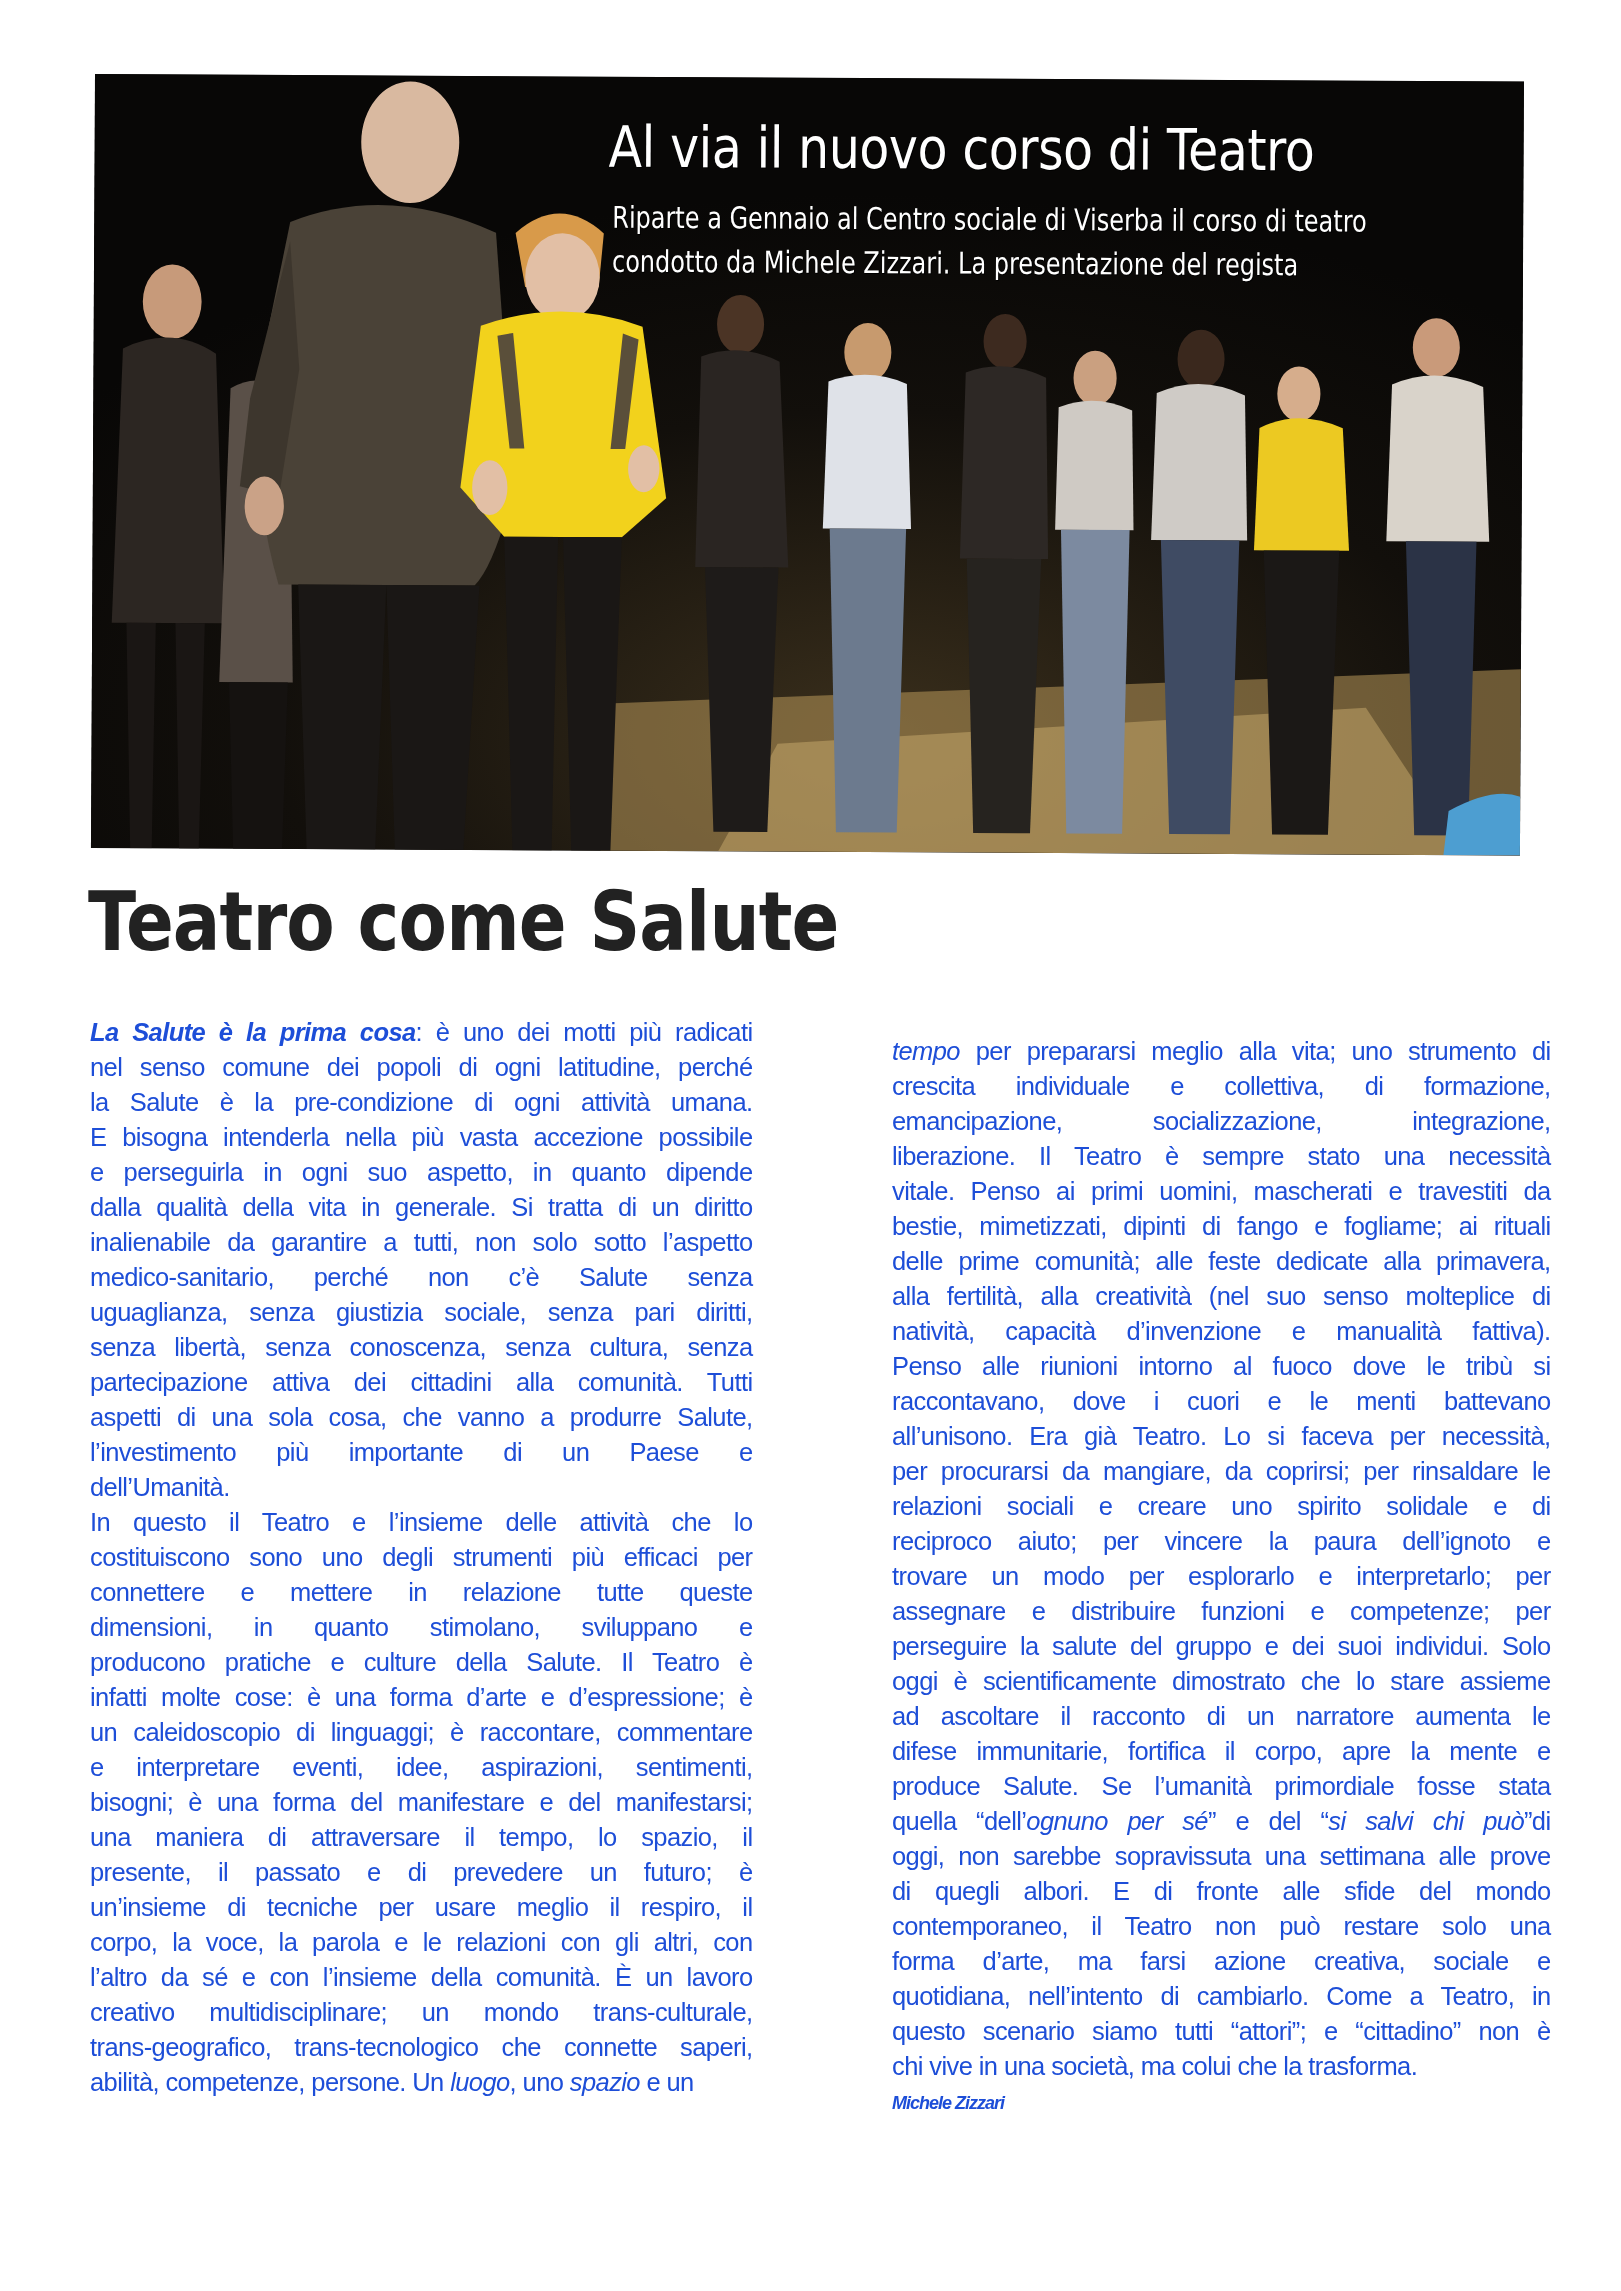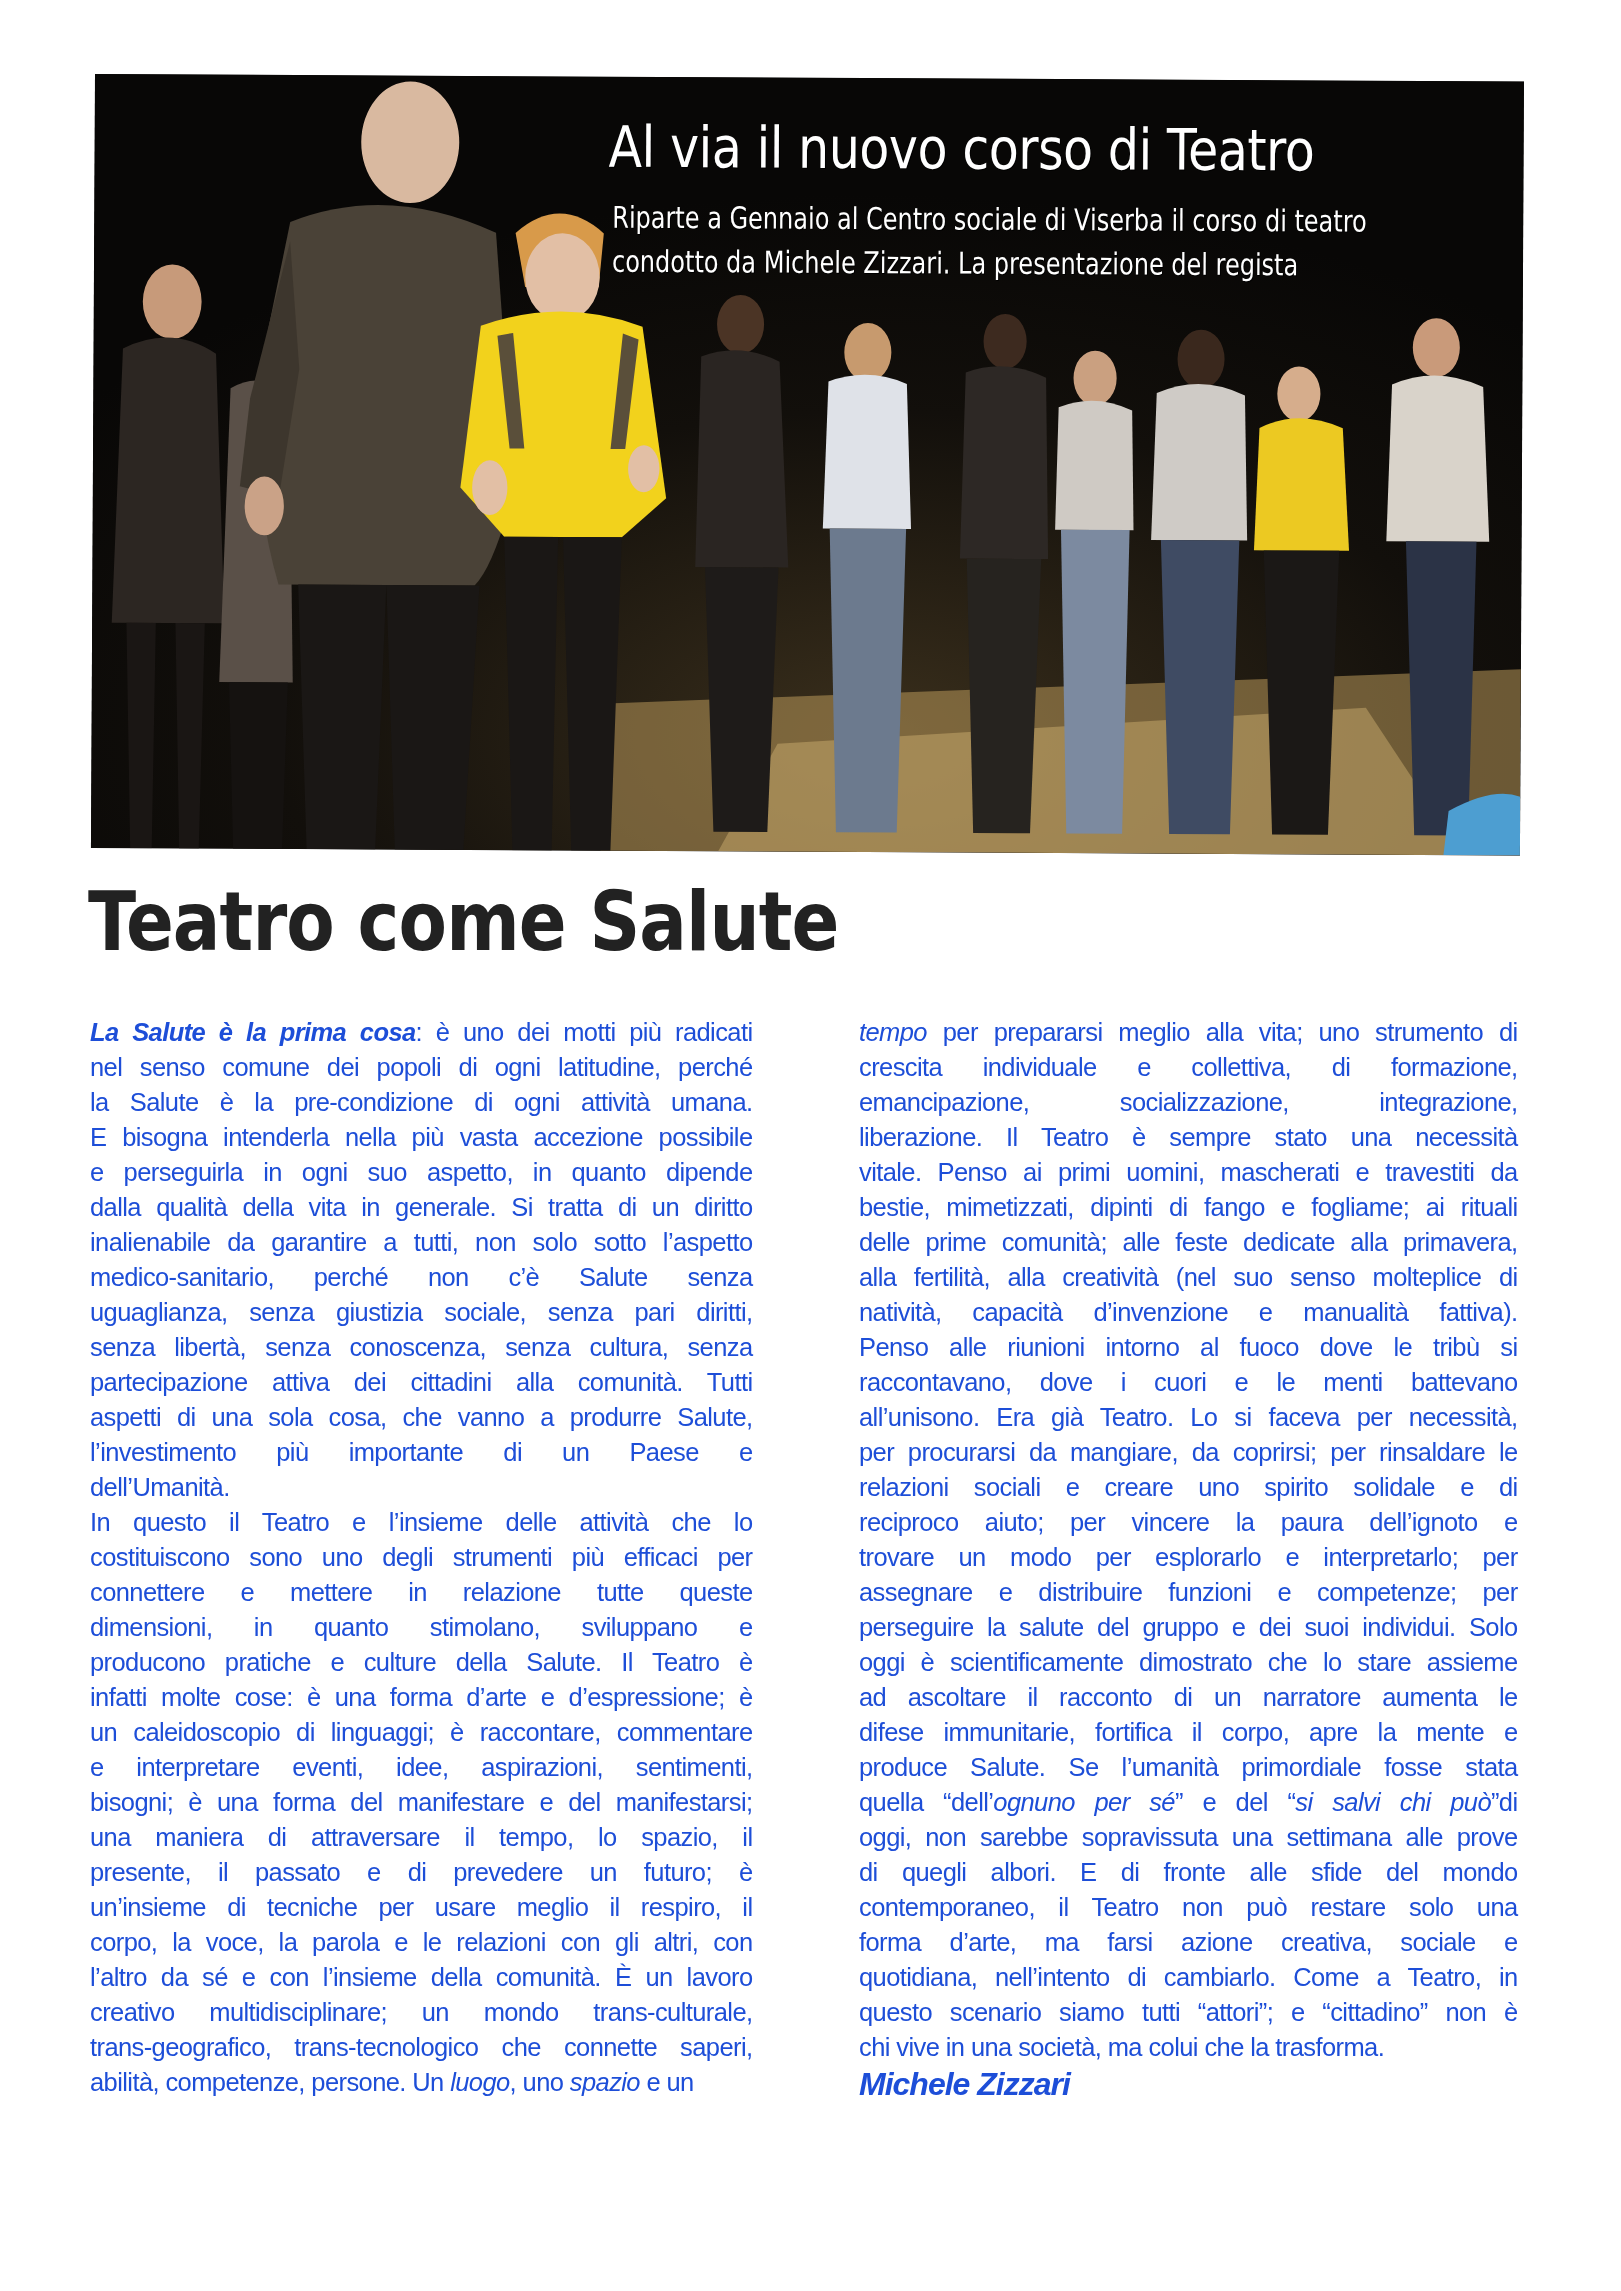--- a/index.html
+++ b/index.html
@@ -10,26 +10,26 @@
 
   .photo-title { position:absolute; left:514px; top:37px; color:#ffffff; font-family:"DejaVu Sans", sans-serif; font-size:57px; letter-spacing:-0.5px; white-space:nowrap; transform:scaleX(0.86); transform-origin:left top; text-shadow:1px 1px 0 #000; }
   .photo-sub { position:absolute; left:518px; color:#ffffff; font-family:"DejaVu Sans", sans-serif; font-size:30px; white-space:nowrap; transform:scaleX(0.8); transform-origin:left top; text-shadow:1px 1px 0 #000; }
   .photo-sub.l1 { top:123px; }
   .photo-sub.l2 { top:167px; }
 
   .headline { position:absolute; left:88px; top:874px; font-family:"DejaVu Sans", sans-serif; font-weight:bold; font-size:82px; color:#222; letter-spacing:-1px; transform:scaleX(0.86); transform-origin:left top; white-space:nowrap; }
 
   .col { position:absolute; top:1015px; font-family:"Liberation Sans", sans-serif; font-size:26px; line-height:35px; color:#1d4ed8; }
   .col.left { left:90px; width:676px; }
-  .col.right { left:859px; width:672px; }
+  .col.right { left:892px; width:672px;margin-top:19px; }
   .line { display:block; text-align:justify; text-align-last:justify; white-space:nowrap; height:35px; overflow:visible; letter-spacing:-0.6px; transform:scaleX(0.98); transform-origin:left; }
   .line.last { text-align-last:left; }
   .line span.it { font-style:italic; }
   .line span.bi { font-style:italic; font-weight:bold; }
-  .signature { font-style:italic; font-weight:bold; font-size:32px; letter-spacing:-1px; display:block; margin-top:2px; }
+  .signature { font-style:italic; font-weight:bold; font-size:18px; letter-spacing:-1px; display:block; margin-top:2px; }
 </style>
 </head>
 <body>
 
 <div class="photo">
   <svg viewBox="0 0 1458 790" preserveAspectRatio="none">
     <defs>
       <radialGradient id="spot" cx="55%" cy="85%" r="70%">
         <stop offset="0%" stop-color="#3a2f1c"></stop>
         <stop offset="60%" stop-color="#120f0b"></stop>

